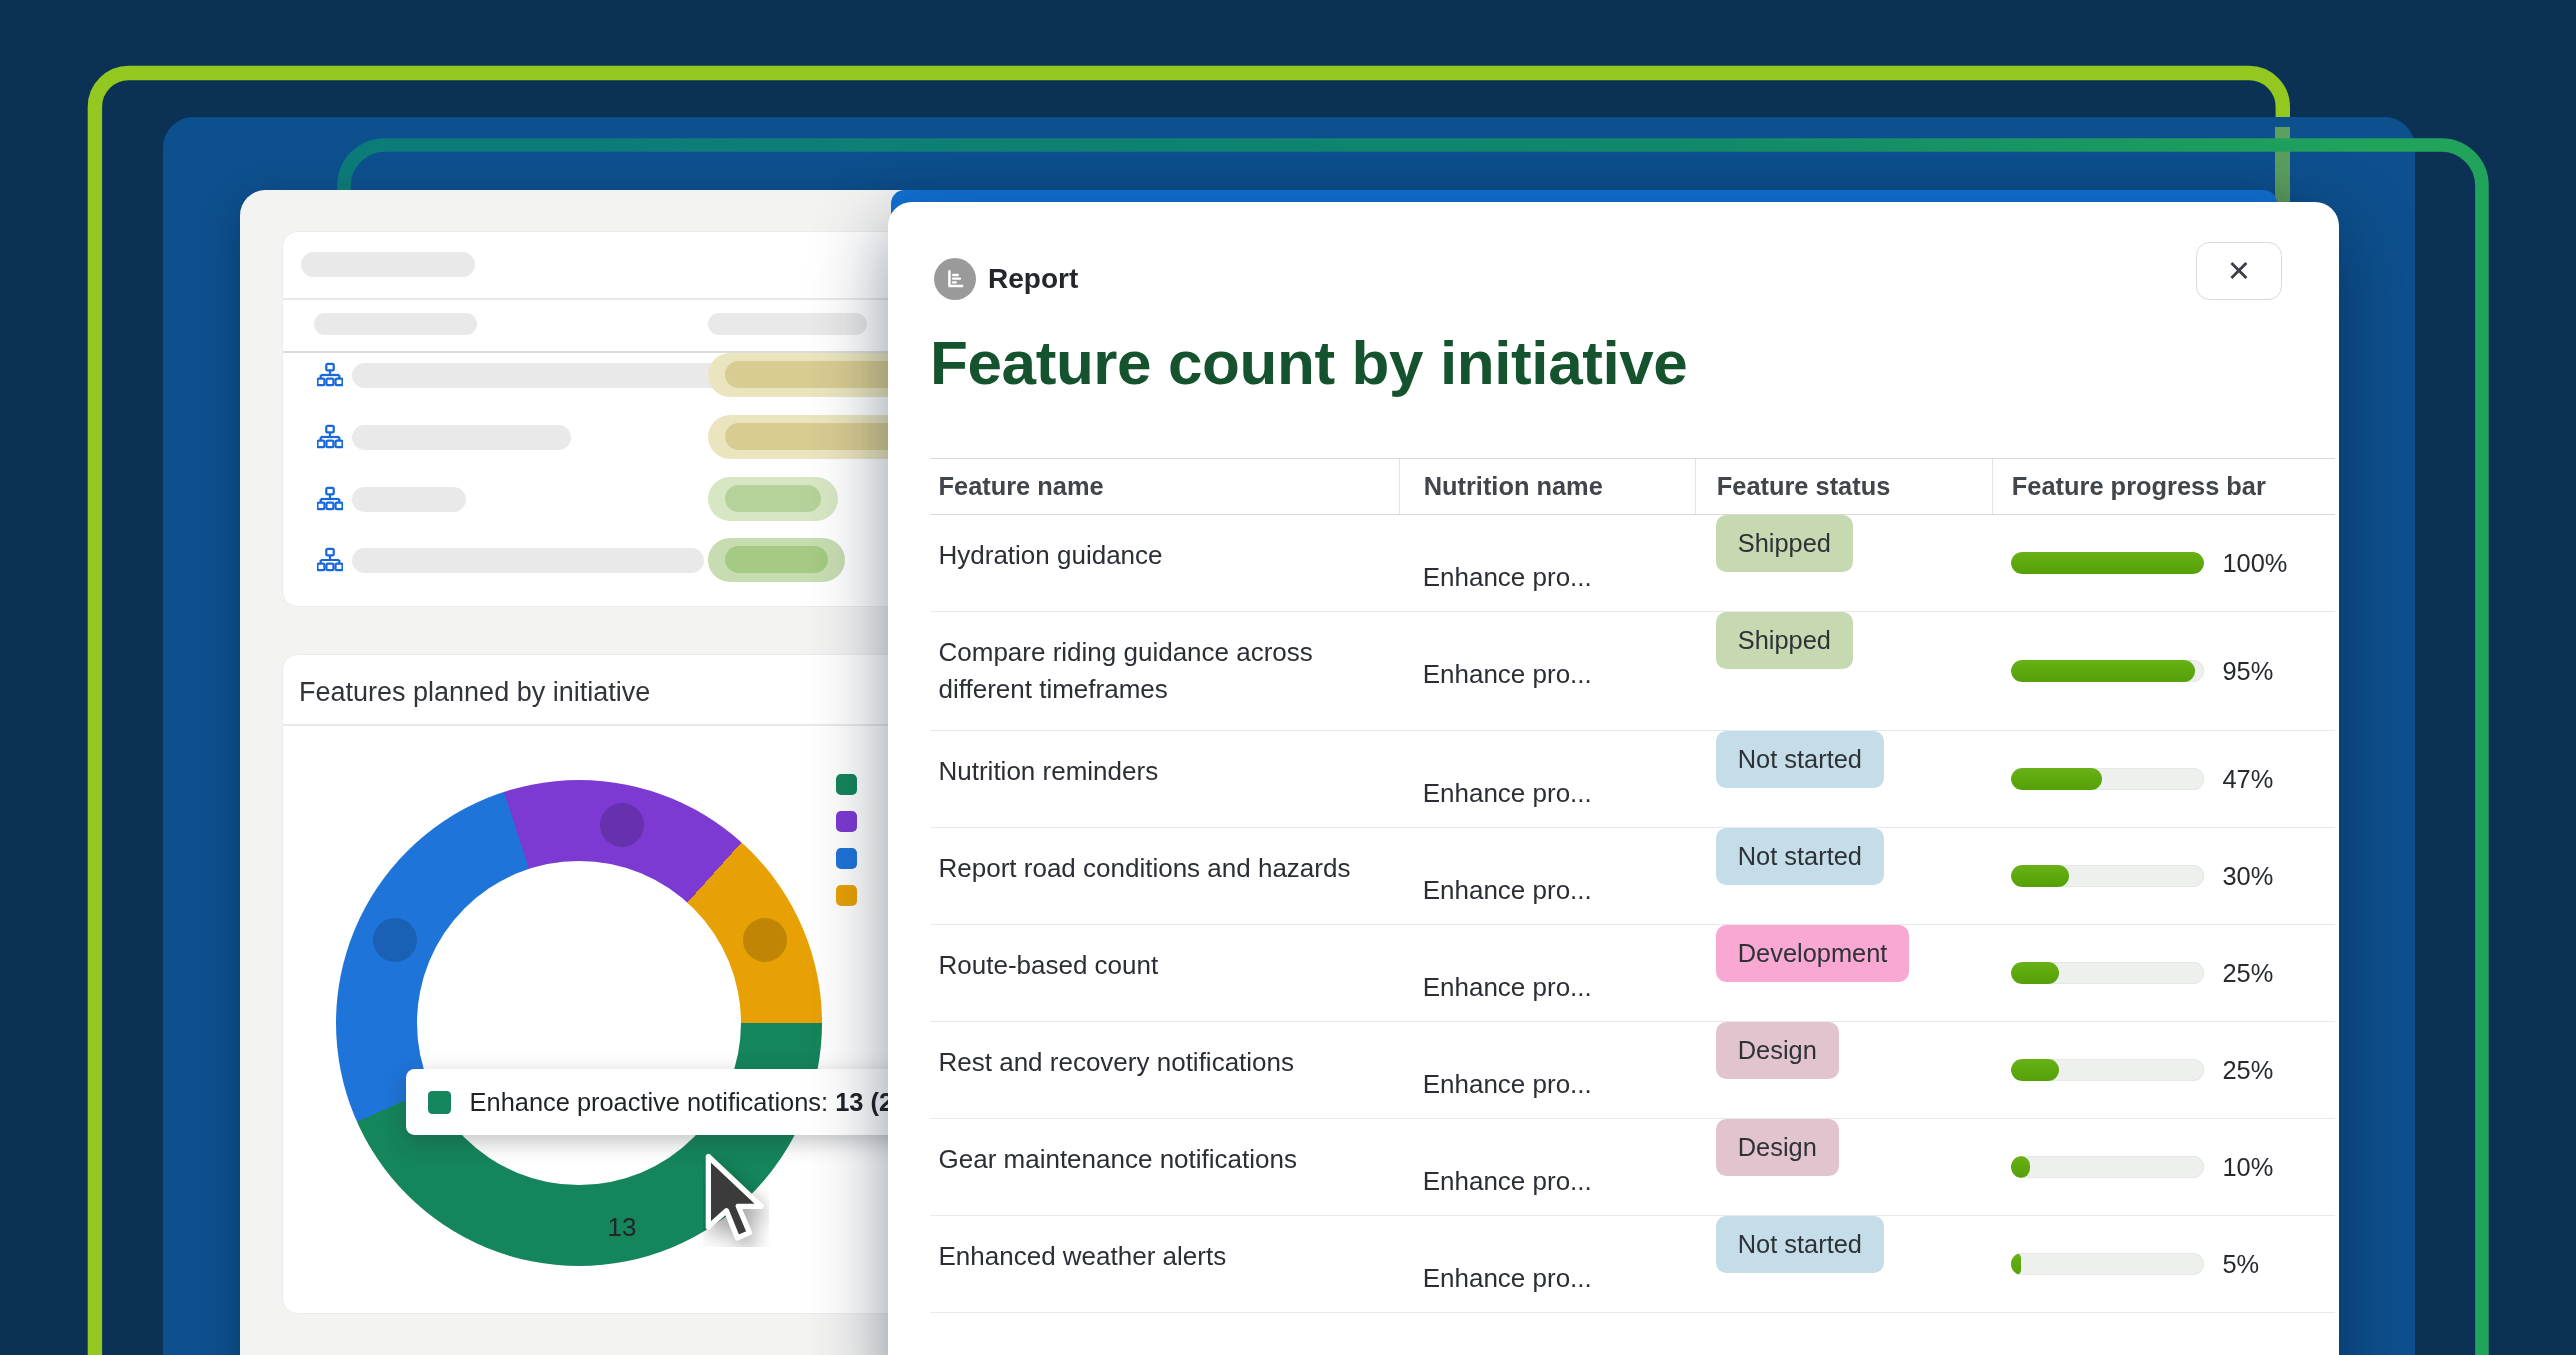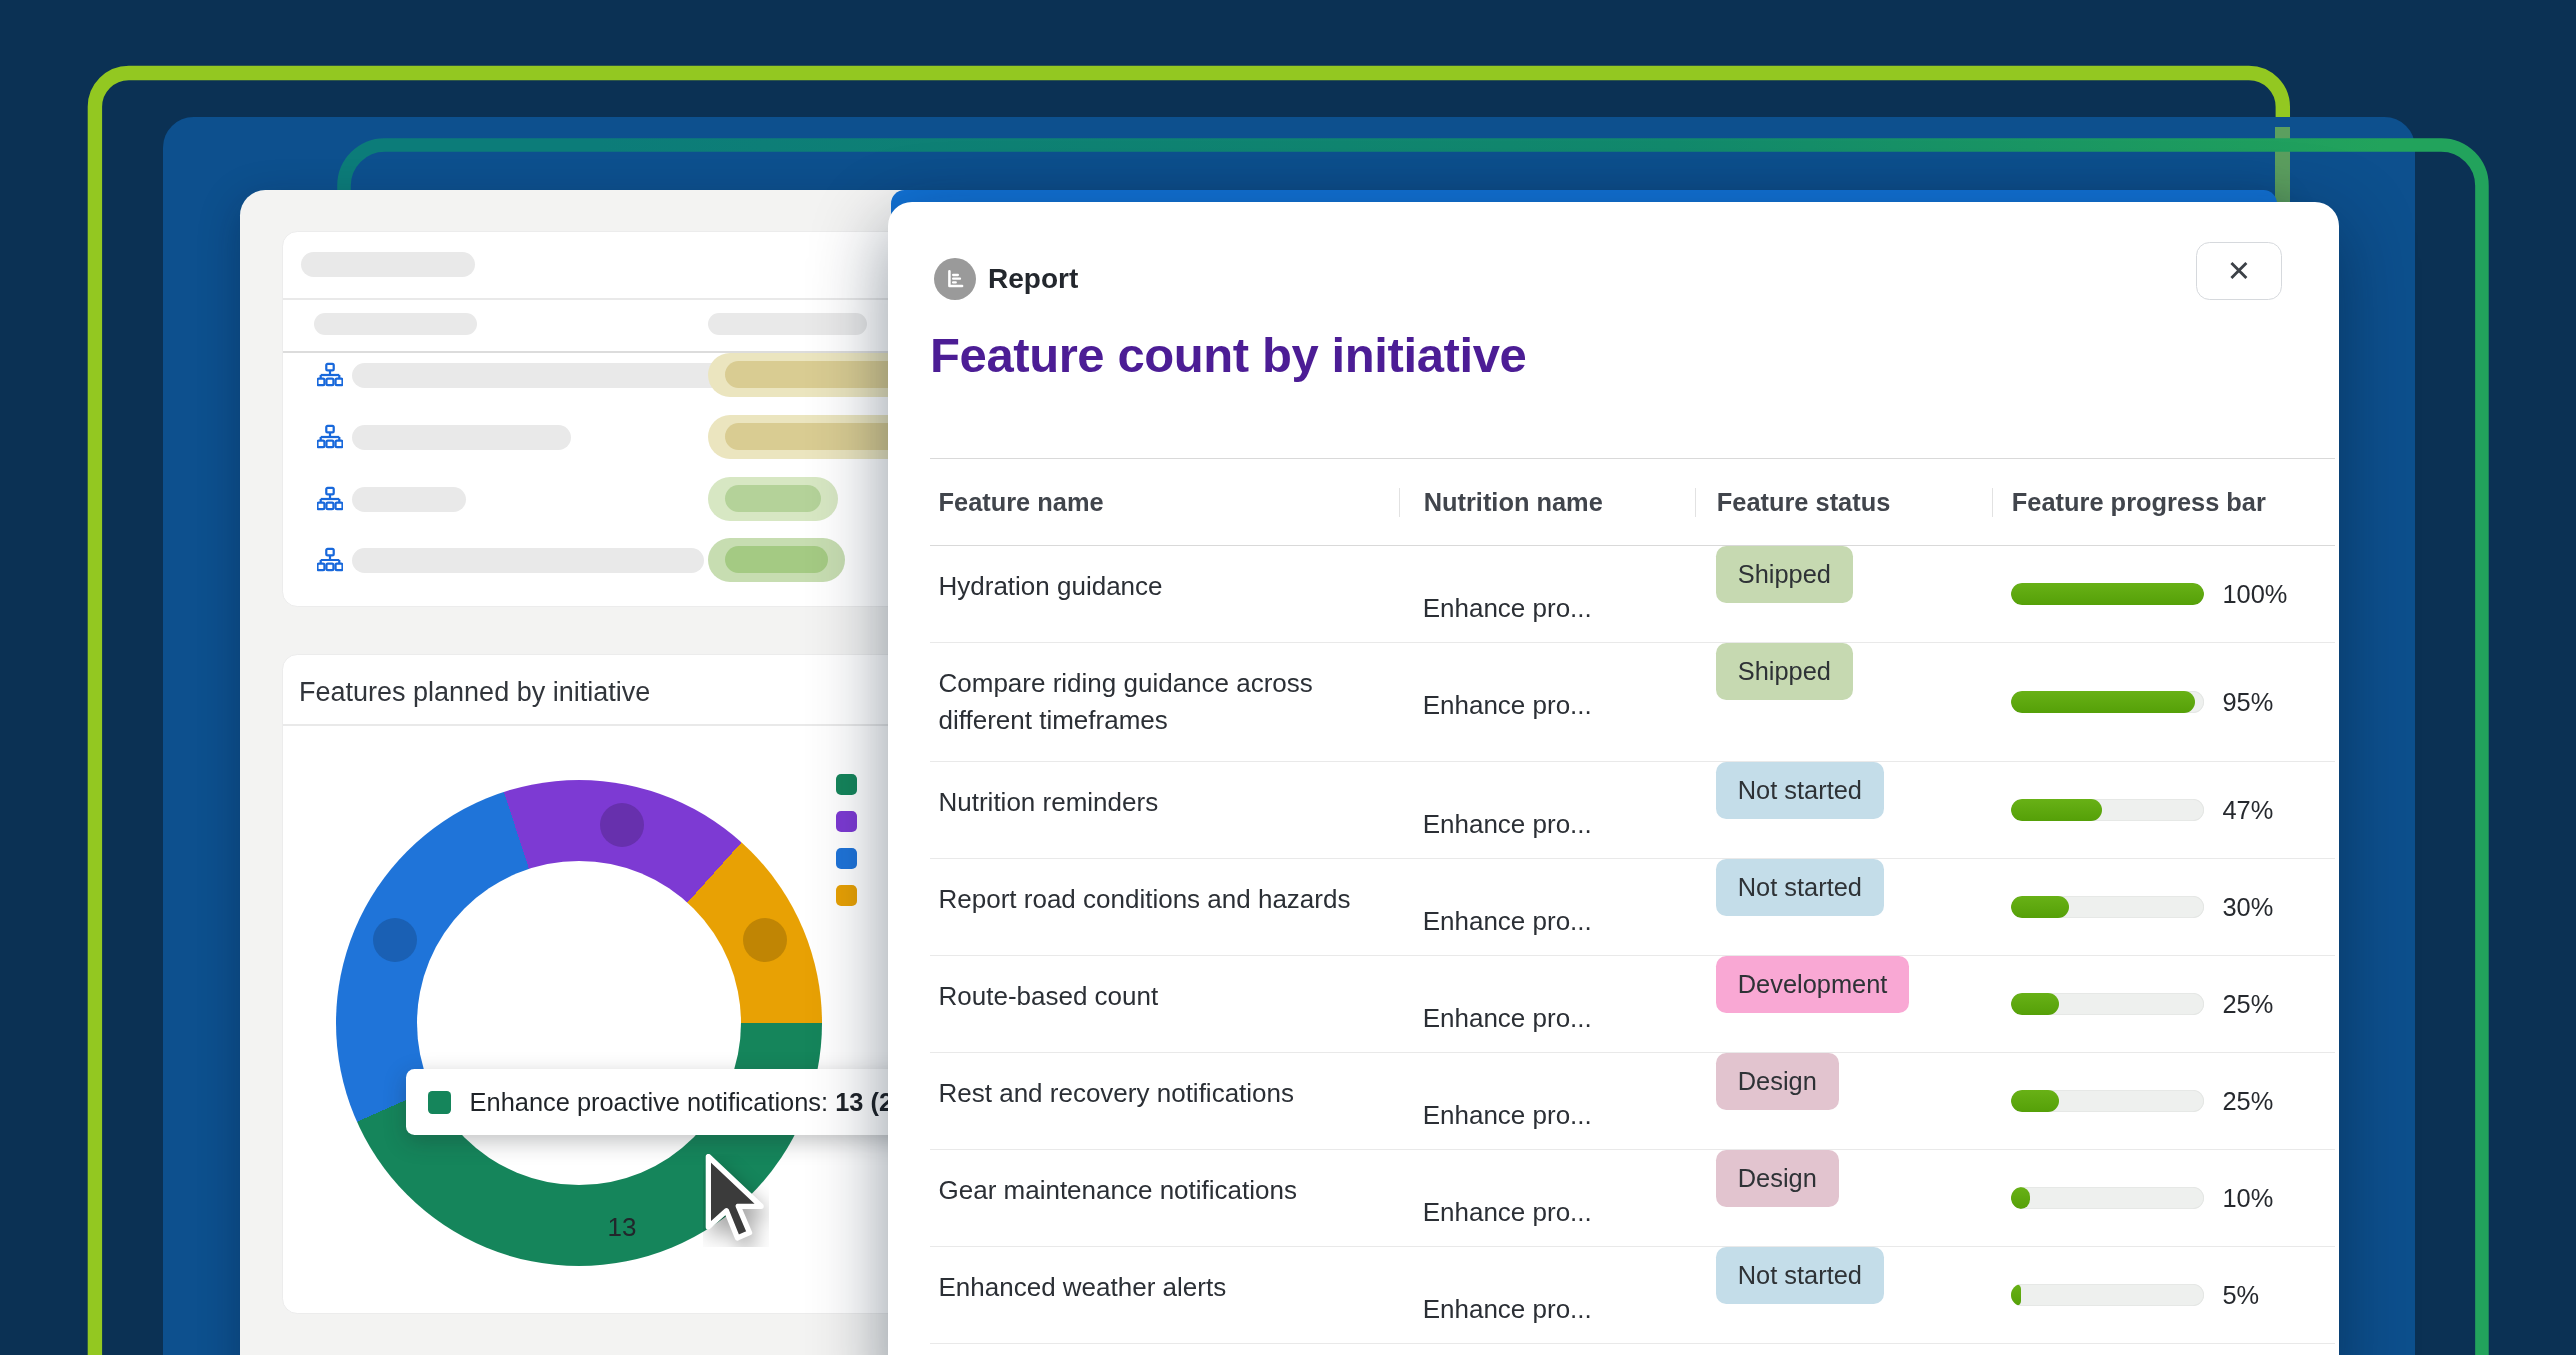--- a/index.html
+++ b/index.html
@@ -49,24 +49,24 @@
   #cursor{left:703px;top:1154px;}
 
   
   #modal{left:888px;top:202px;width:1451px;height:1203px;background:#fff;border-radius:24px;
          box-shadow:0 22px 76px rgba(3,20,40,.45);}
   #modal-avatar{left:46px;top:56px;width:42px;height:42px;border-radius:50%;background:#9a9a9a;
                 display:flex;align-items:center;justify-content:center;}
   #modal-kind{left:100px;top:61px;font-size:28px;font-weight:700;color:#23272d;}
   #close-btn{left:1308px;top:40px;width:86px;height:58px;background:#fff;border:1.7px solid #d6d9dd;border-radius:13.6px;
              display:flex;align-items:center;justify-content:center;font-size:29px;color:#3c4147;cursor:pointer;}
-  #modal-title{left:42px;top:125px;font-size:49px;font-weight:700;color:#4c1d95;letter-spacing:-0.4px;}
+  #modal-title{left:42px;top:125px;font-size:62px;font-weight:700;color:#14532d;letter-spacing:-0.4px;}
 
   #report-table{left:42px;top:256px;width:1405px;}
-  #thead{display:flex;height:88px;border-top:1.7px solid #d9d9d9;border-bottom:1.7px solid #d9d9d9;align-items:center;}
+  #thead{display:flex;height:57px;border-top:1.7px solid #d9d9d9;border-bottom:1.7px solid #d9d9d9;}
   .th{display:flex;align-items:center;font-size:25.4px;font-weight:600;color:#41454c;}
   .th+.th{border-left:1.7px solid #e2e2e2;}
   .th.c1{width:469px;padding-left:8.5px;}
   .th.c2{width:297px;padding-left:24px;}
   .th.c3{width:297px;padding-left:20.3px;}
   .th.c4{width:343px;padding-left:18.6px;}
   .tr{display:flex;min-height:97px;border-bottom:1.7px solid #e9e9e9;}
   .td{font-size:26px;color:#2b2f35;line-height:37px;}
   .td.c1{width:469px;padding:22px 34px 22px 8.5px;}
   .td.c2{width:297px;padding-left:24px;white-space:nowrap;margin-top:44px;}

